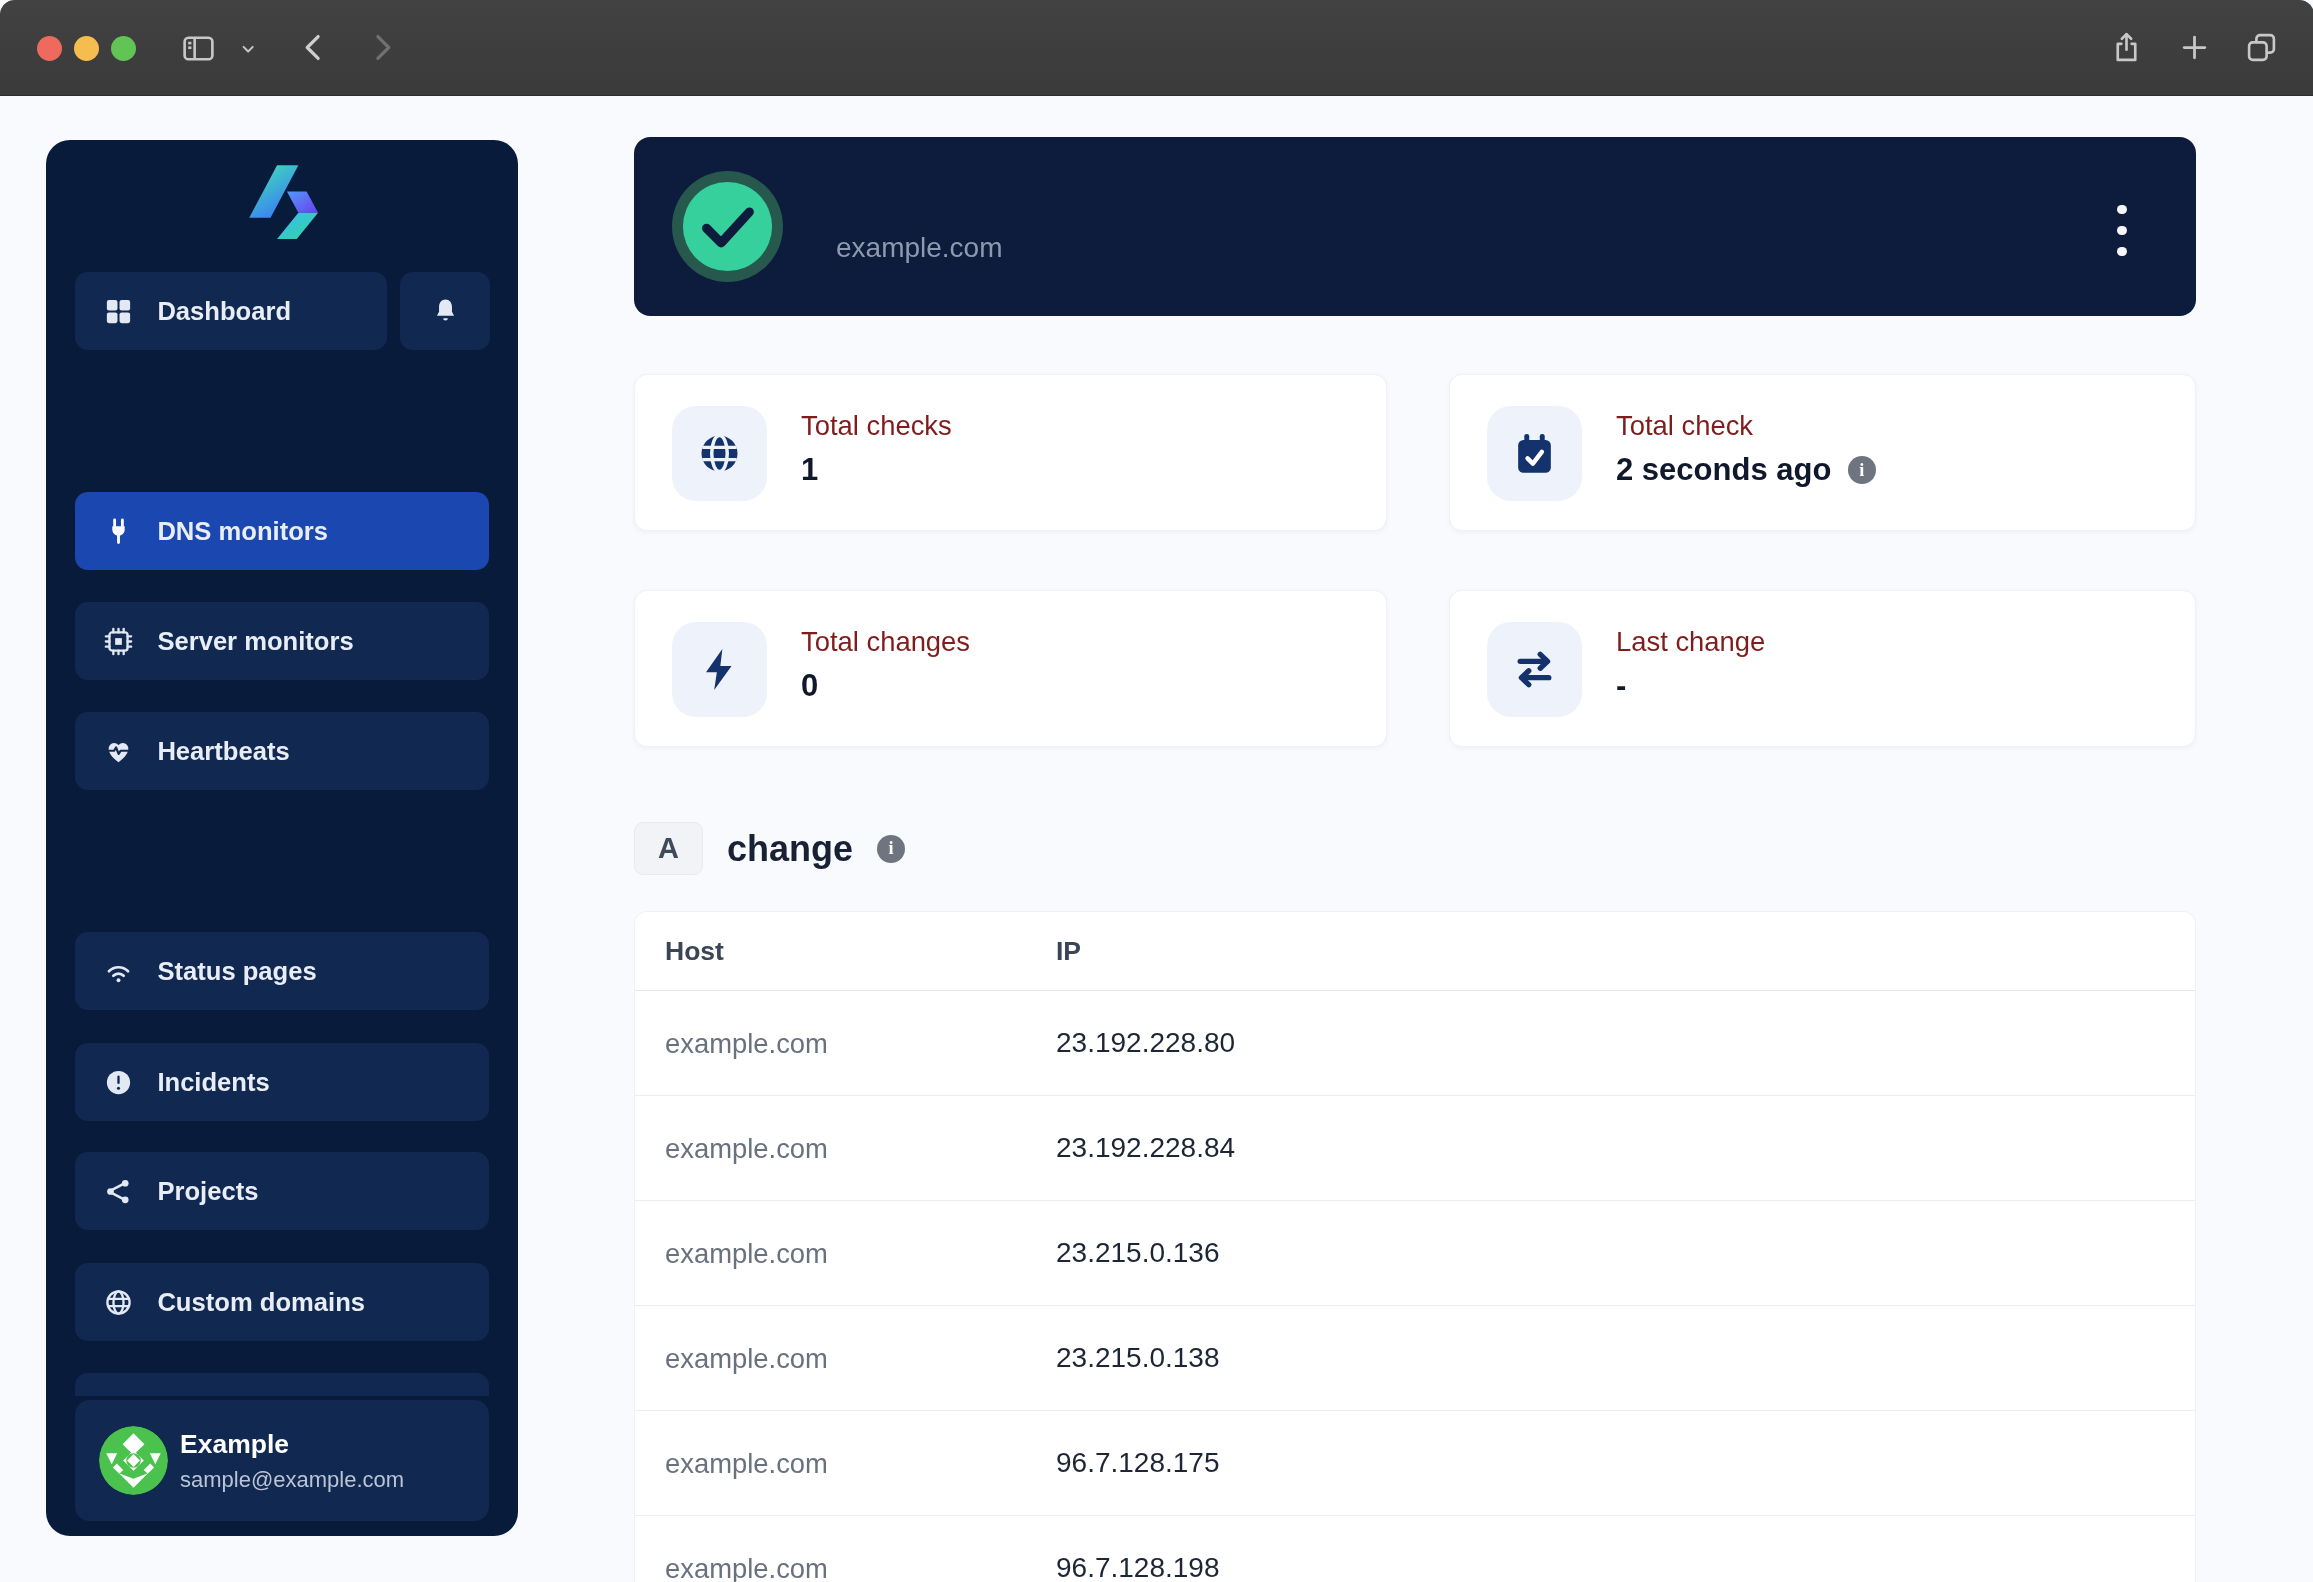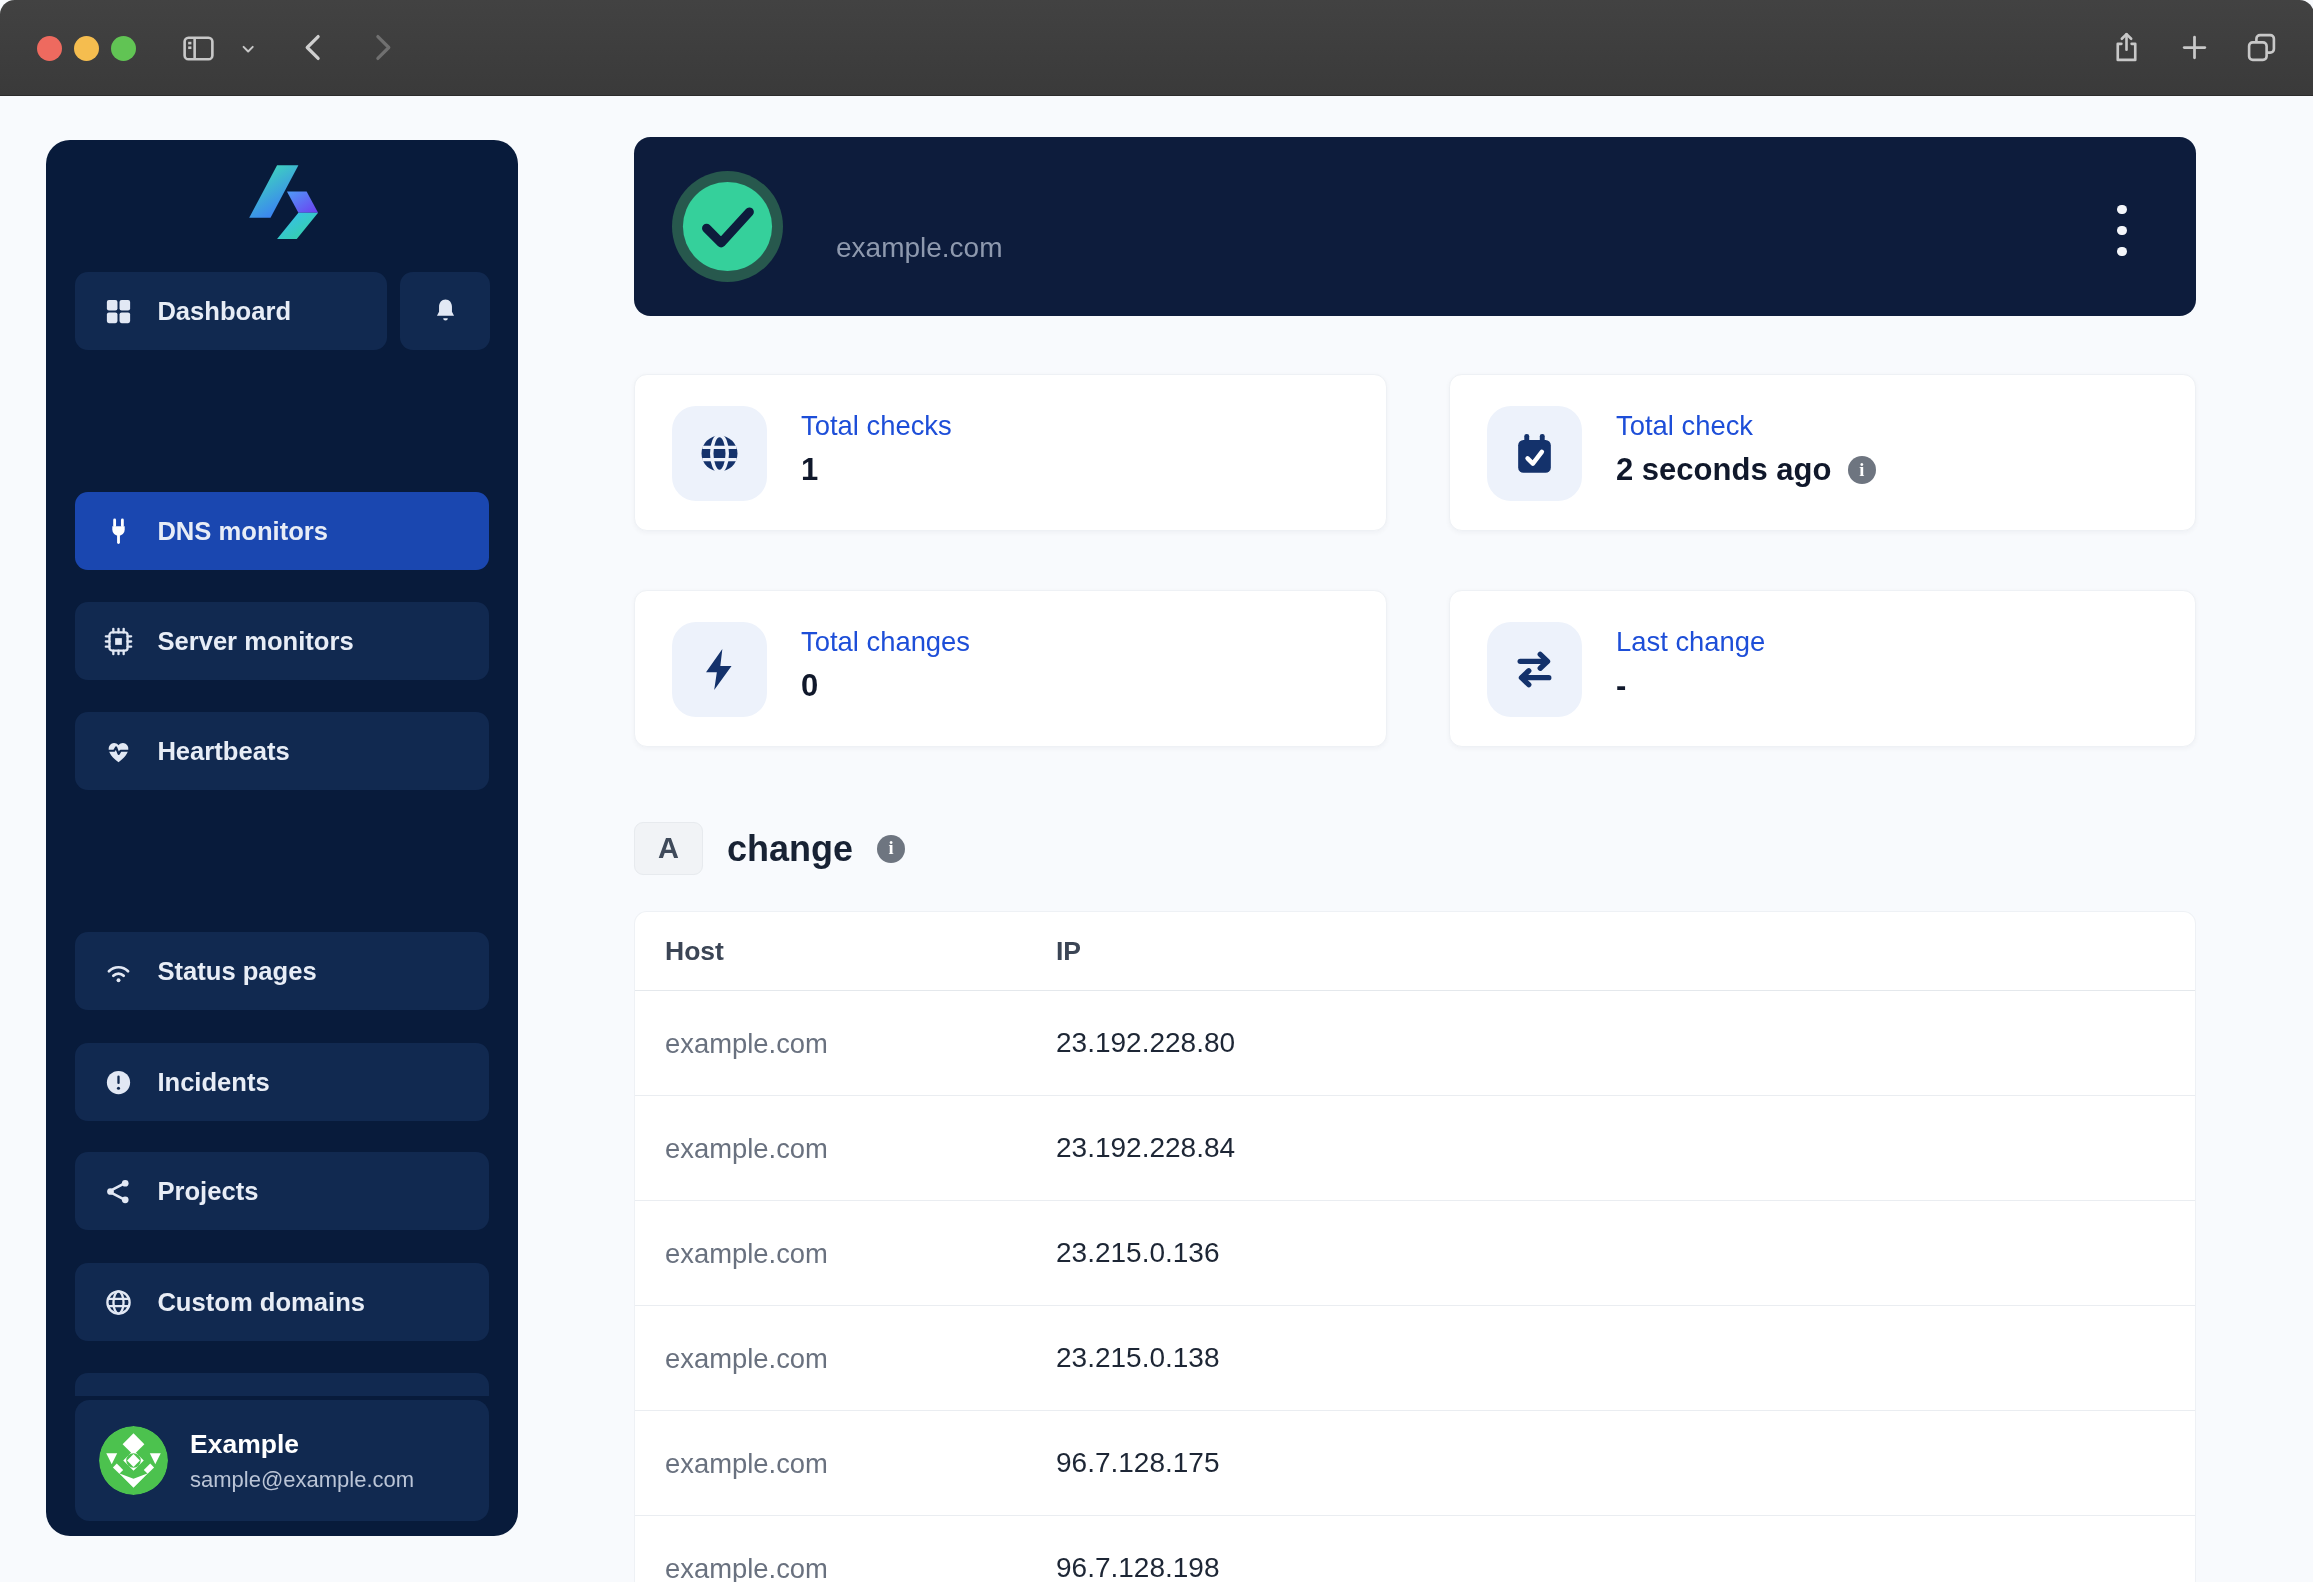--- a/index.html
+++ b/index.html
@@ -36,42 +36,42 @@
   .nav-item.active { background:#1a47b0; }
   .nav-item.dash { width:312px; }
   .bell-btn { position:absolute; left:354px; top:132px; width:90px; height:78px;
               background:#112950; border-radius:12.8px; display:flex; align-items:center;
               justify-content:center; cursor:pointer; }
   .nav-ic { width:33px; height:33px; display:flex; align-items:center; justify-content:center; }
   .sliver { position:absolute; left:29px; top:1233px; width:414px; height:23px;
             background:#112950; border-radius:12.8px 12.8px 0 0; }
   .profile { position:absolute; left:29px; bottom:14.6px; width:414px; height:121px;
              background:#112950; border-radius:14.6px; display:flex; align-items:center;
-             padding-left:24px; gap:22px; cursor:pointer; }
+             padding-left:24px; gap:12px; cursor:pointer; }
   .avatar { width:69px; height:69px; border-radius:50%; overflow:hidden; flex:0 0 auto; }
   .p-name { color:#ffffff; font-size:26.5px; font-weight:700; margin-bottom:7.3px; }
   .p-email { color:#bac4d6; font-size:22px; }
 
   
   .head-card { position:absolute; left:634px; top:41px; width:1562px; height:179px;
                background:#0d1c3c; border-radius:16.4px; }
   .status-avatar { position:absolute; left:38px; top:34px; }
   .h-title { position:absolute; left:202px; top:29px; color:#ffffff; font-size:48px; font-weight:700; }
   .h-sub { position:absolute; left:202px; top:95px; color:#8e99ae; font-size:28px; }
   .kebab { position:absolute; right:64px; top:62px; display:flex; flex-direction:column;
            gap:12px; cursor:pointer; padding:5.5px; }
   .kebab i { width:9.1px; height:9.1px; border-radius:50%; background:#f4f6fa; }
 
   
   .stat-card { position:absolute; height:157px; background:#ffffff; border-radius:12.8px;
                border:0.9px solid #eef1f5; box-shadow:0 1.8px 5.5px rgba(15,23,42,.04); }
   .stat-tile { position:absolute; left:37px; top:31px; width:95px; height:95px;
                background:#edf2fb; border-radius:24px; display:flex; align-items:center;
                justify-content:center; }
-  .stat-label { position:absolute; left:166px; top:35px; color:#1d4ed8; font-size:27.4px; }
+  .stat-label { position:absolute; left:166px; top:35px; color:#7f1d1d; font-size:27.4px; }
   .stat-value-row { position:absolute; left:166px; top:77px; display:flex; align-items:center; gap:16.4px; }
   .stat-value { color:#10182b; font-size:31px; font-weight:650; }
   .info-badge { width:28px; height:28px; border-radius:50%; background:#6e7580; color:#ffffff;
                 font-size:18.3px; font-weight:700; font-family:"Liberation Serif", serif;
                 display:flex; align-items:center; justify-content:center; cursor:pointer; }
   .info-badge::after { content:"i"; }
 
   
   .rec-head { position:absolute; left:634px; top:726px; height:53px; display:flex;
               align-items:center; gap:24px; }

